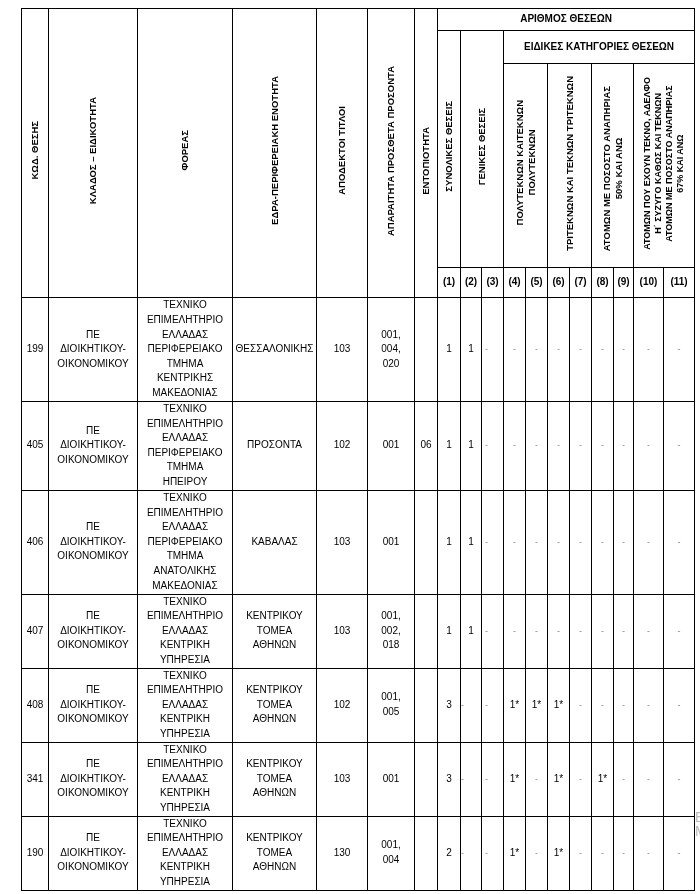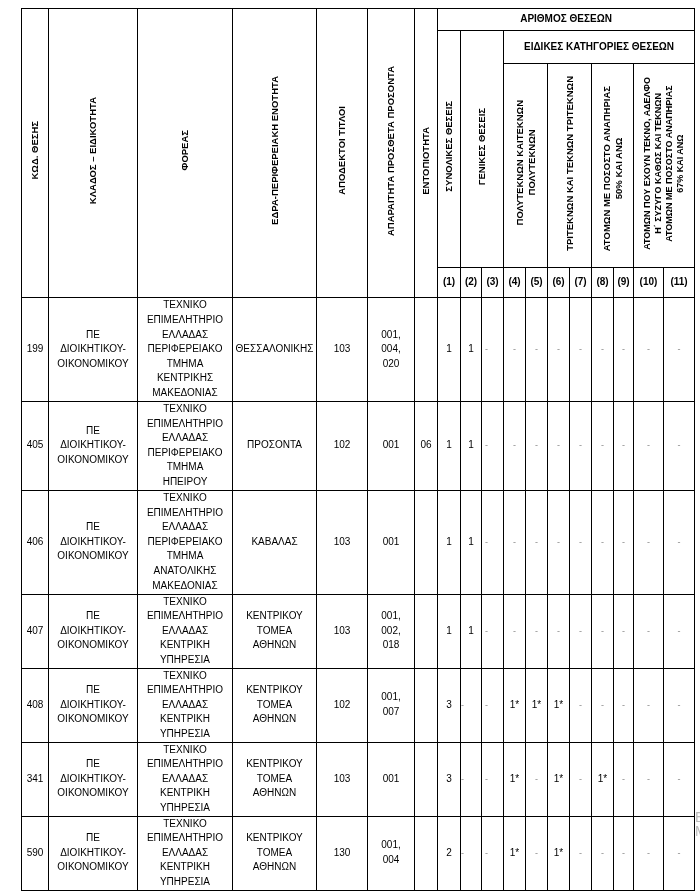--- a/index.html
+++ b/index.html
@@ -246,21 +246,21 @@
           <div>ΥΠΗΡΕΣΙΑ</div>
         </td>
         <td>
           <div>ΚΕΝΤΡΙΚΟΥ</div>
           <div>ΤΟΜΕΑ</div>
           <div>ΑΘΗΝΩΝ</div>
         </td>
         <td>102</td>
         <td>
           <div>001,</div>
-          <div>007</div>
+          <div>005</div>
         </td>
         <td></td>
         <td>3</td>
         <td class="dash" style="text-align: left;">-</td>
         <td class="dash" style="text-align: left; padding-left: 3px;">-</td>
         <td>1*</td>
         <td>1*</td>
         <td>1*</td>
         <td class="dash">-</td>
         <td class="dash">-</td>
@@ -298,21 +298,21 @@
         <td>1*</td>
         <td class="dash">-</td>
         <td>1*</td>
         <td class="dash">-</td>
         <td>1*</td>
         <td class="dash">-</td>
         <td class="dash">-</td>
         <td class="dash">-</td>
       </tr>
       <tr style="height: 74px;">
-        <td>590</td>
+        <td>190</td>
         <td>
           <div>ΠΕ</div>
           <div>ΔΙΟΙΚΗΤΙΚΟΥ-</div>
           <div>ΟΙΚΟΝΟΜΙΚΟΥ</div>
         </td>
         <td>
           <div>ΤΕΧΝΙΚΟ</div>
           <div>ΕΠΙΜΕΛΗΤΗΡΙΟ</div>
           <div>ΕΛΛΑΔΑΣ</div>
           <div>ΚΕΝΤΡΙΚΗ</div>

